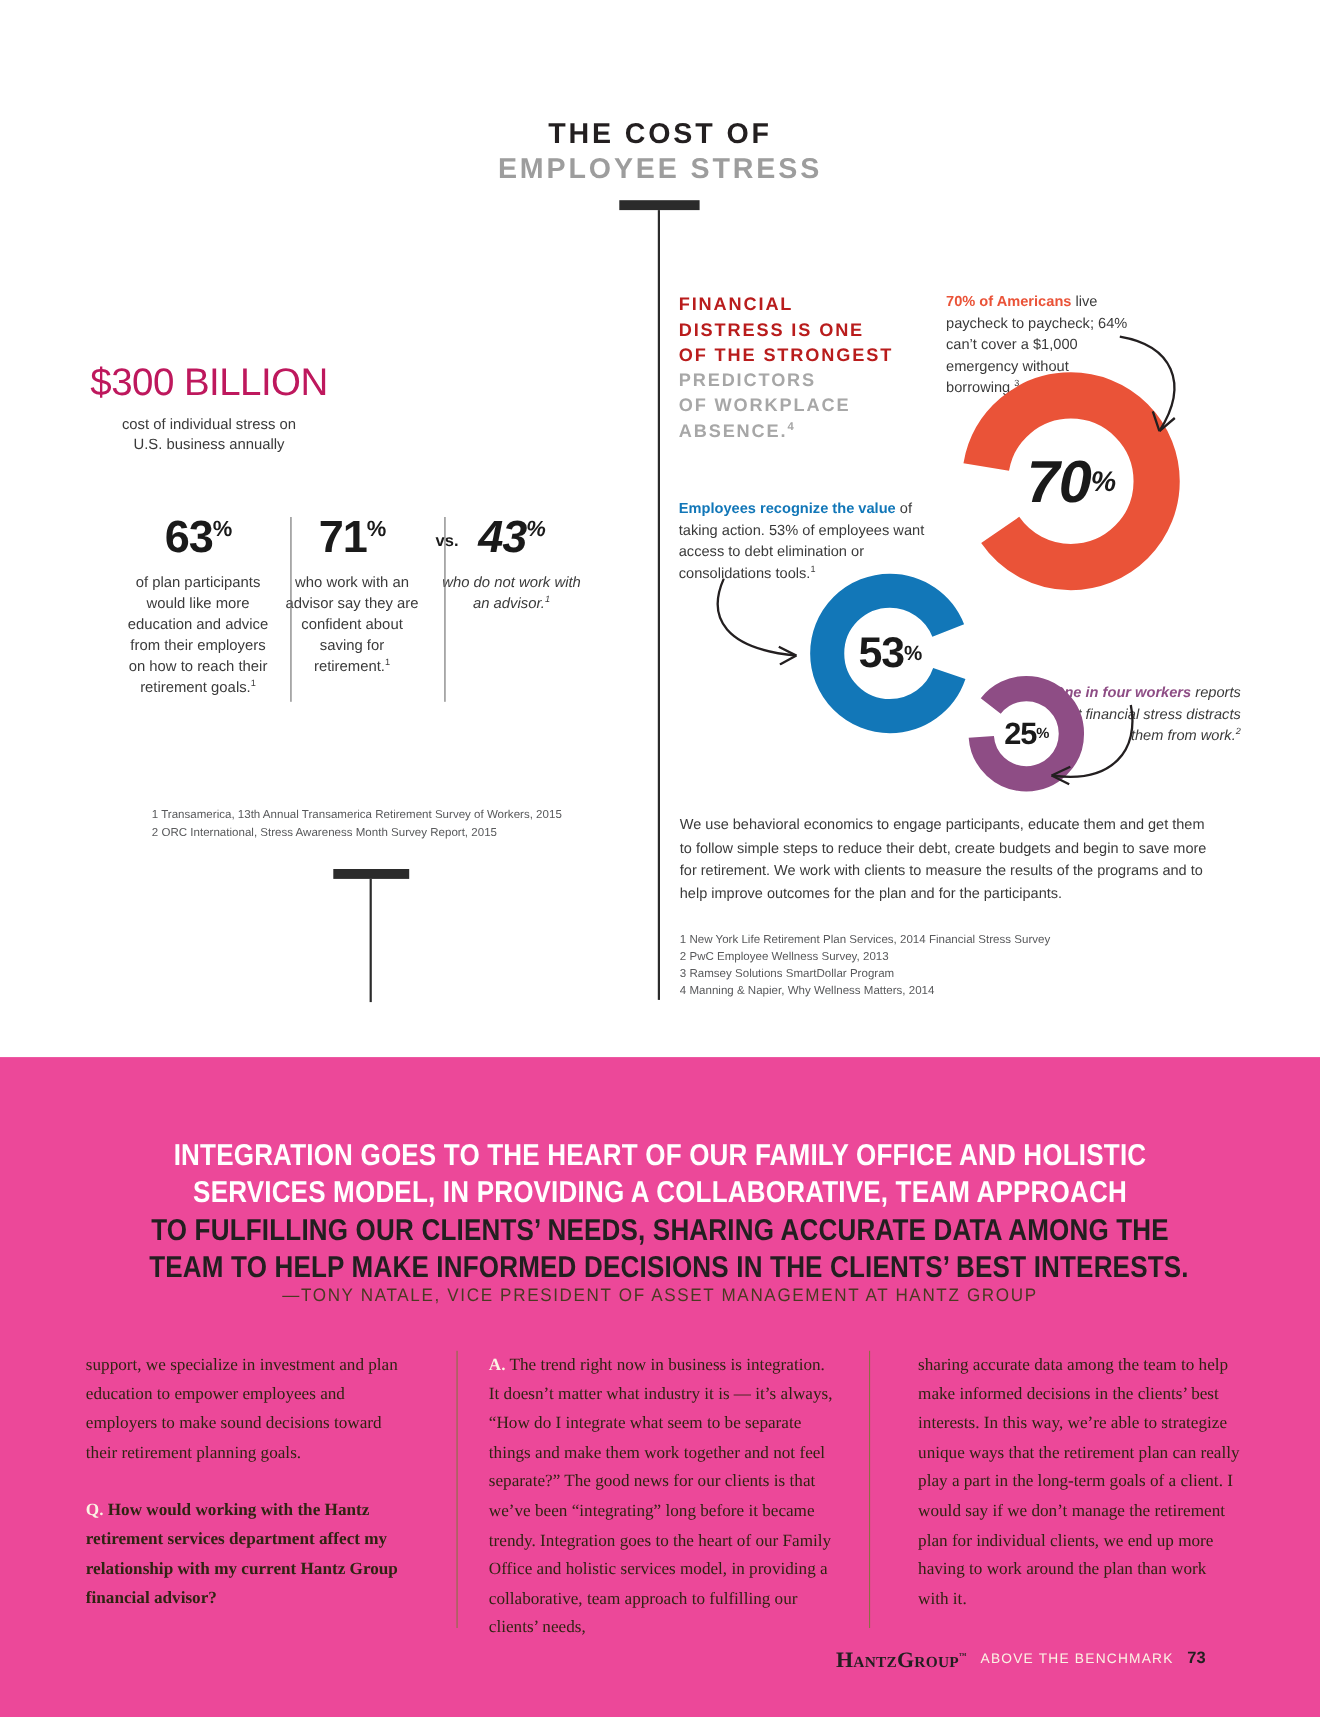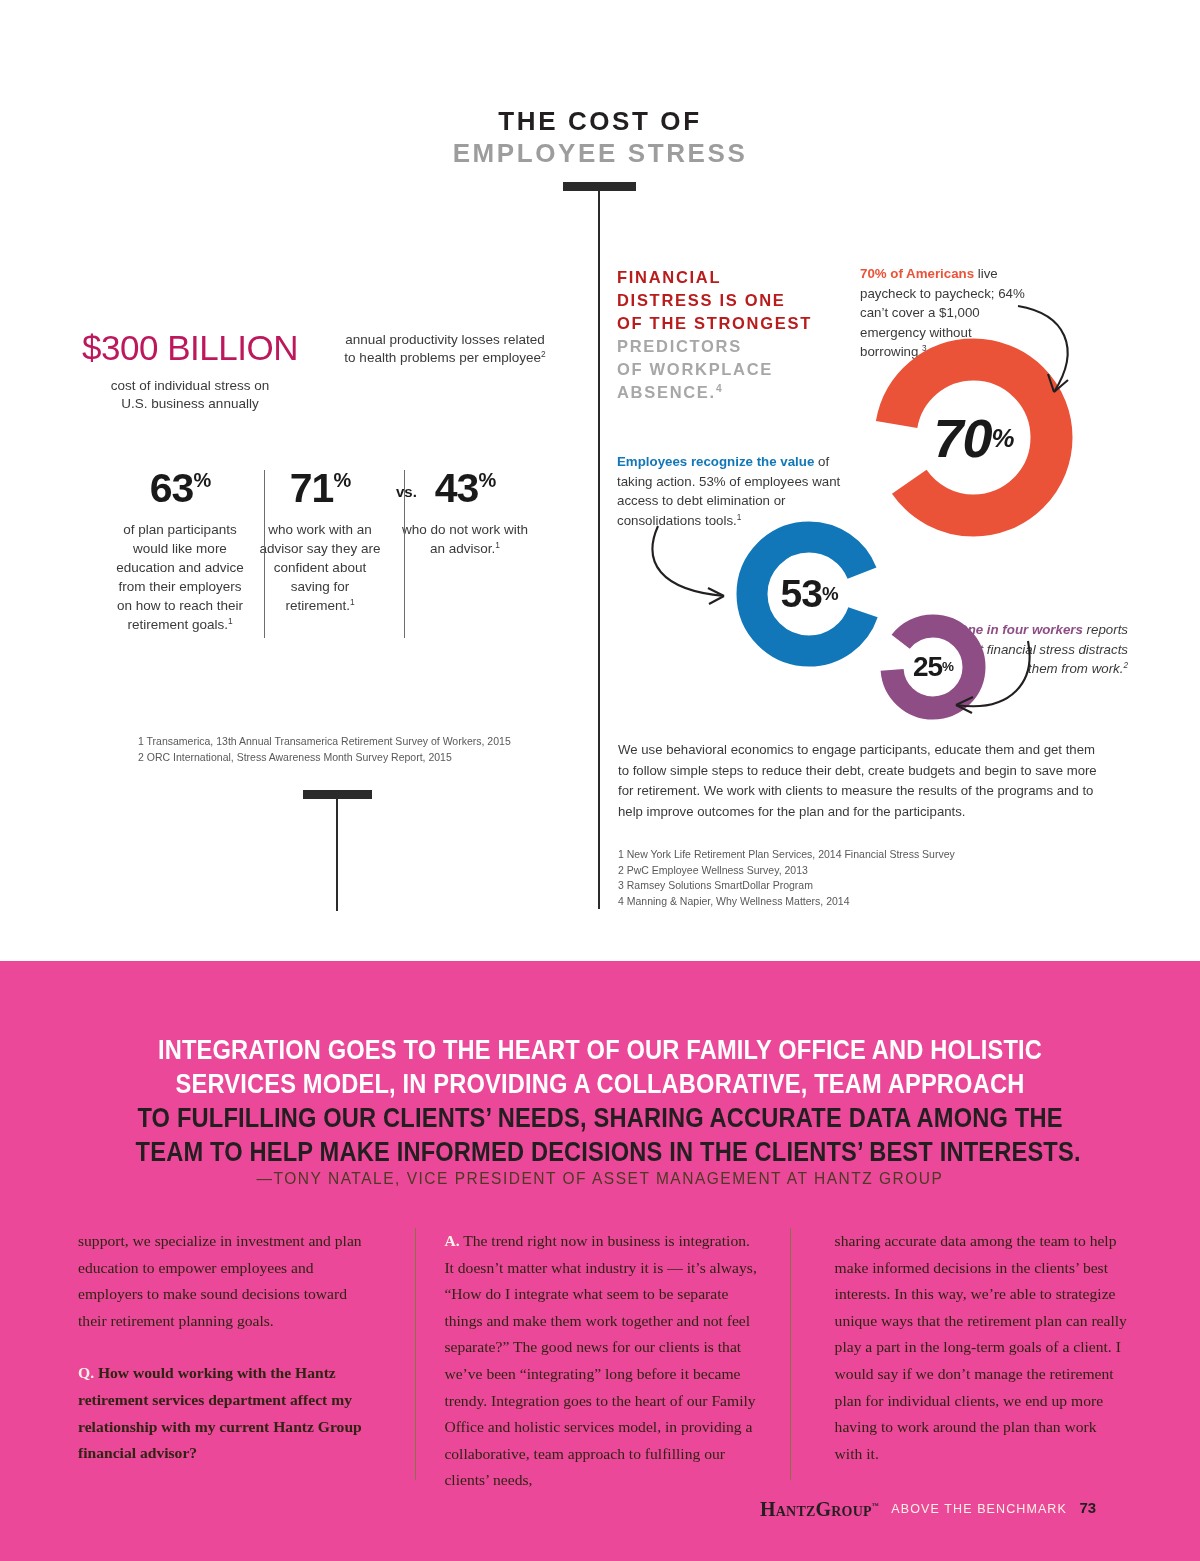--- a/index.html
+++ b/index.html
@@ -47,21 +47,21 @@
   }
   .money.m1{width:260px;}
   .money.m2{width:250px;}
   sup{font-size:0.62em;vertical-align:super;line-height:0;}
 
   
   .pct-row{position:absolute;left:110px;top:465px;width:460px;display:flex;}
   .pct-col{position:relative;text-align:center;}
   .pct-col.c1{width:140px;}
   .pct-col.c2{width:140px;}
-  .pct-col.c3{width:150px;}
+  .pct-col.c3{width:150px;font-style:italic;}
   .pct-num{
     font-size:41px;font-weight:bold;color:#1a1a1a;line-height:46px;letter-spacing:-1px;
   }
   .pct-num .sym{font-size:20px;vertical-align:super;line-height:0;font-weight:bold;}
   .pct-cap{
     font-size:13.5px;line-height:19px;color:#3a3a3a;margin-top:9px;padding:0 6px;
   }
   .vs-word{
     position:absolute;left:396px;top:483px;font-size:15px;font-weight:bold;color:#1a1a1a;
   }
@@ -182,24 +182,20 @@
     <div class="low-stem"></div>
 
     <div class="money-row">
       <div class="money m1">
         <div class="amount">$300 BILLION</div>
         <div class="caption">
           <span>cost of individual stress on</span><br>
           <span>U.S. business annually</span>
         </div>
       </div><div class="money m2">
-        <div class="caption">
-          <span>annual  productivity losses related</span><br>
-          <span>to health problems per employee</span><sup>2</sup>
-        </div>
       </div>
     </div>
 
     <div class="pct-row">
       <div class="pct-col c1">
         <div class="pct-num"><span>63</span><span class="sym">%</span></div>
         <div class="pct-cap"><span>of plan participants would like more education and advice from their employers on how to reach their retirement goals.</span><sup>1</sup></div>
       </div>
       <div class="pct-col c2">
         <div class="pct-num"><span>71</span><span class="sym">%</span></div>

